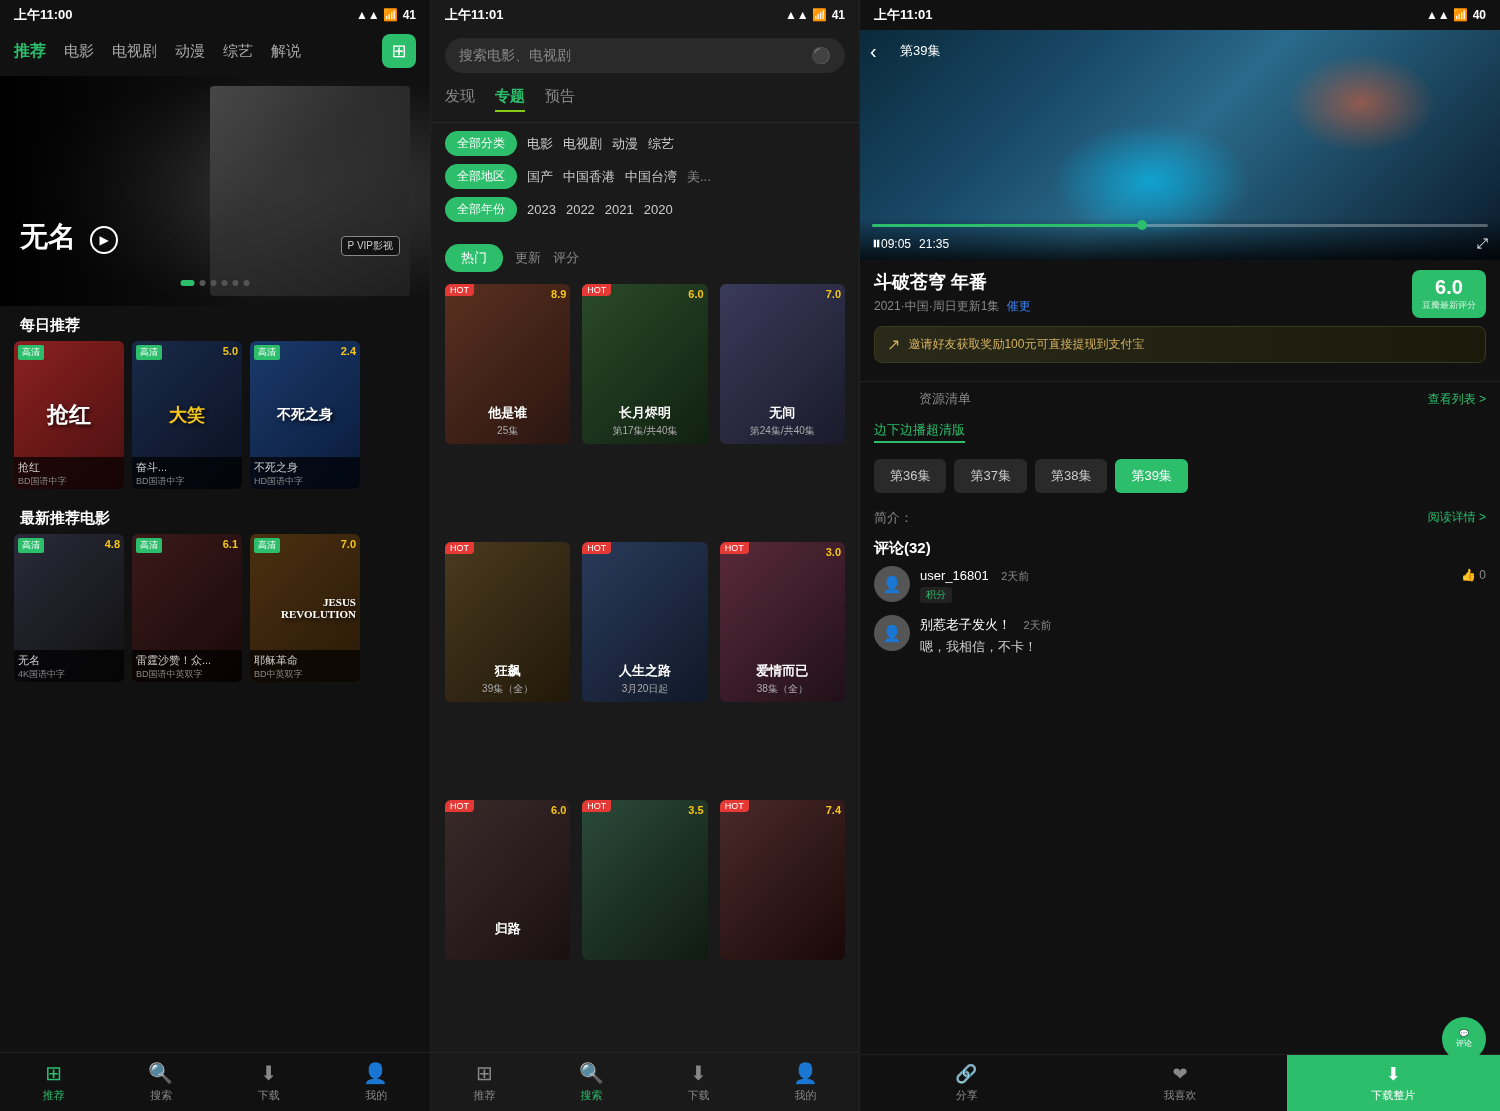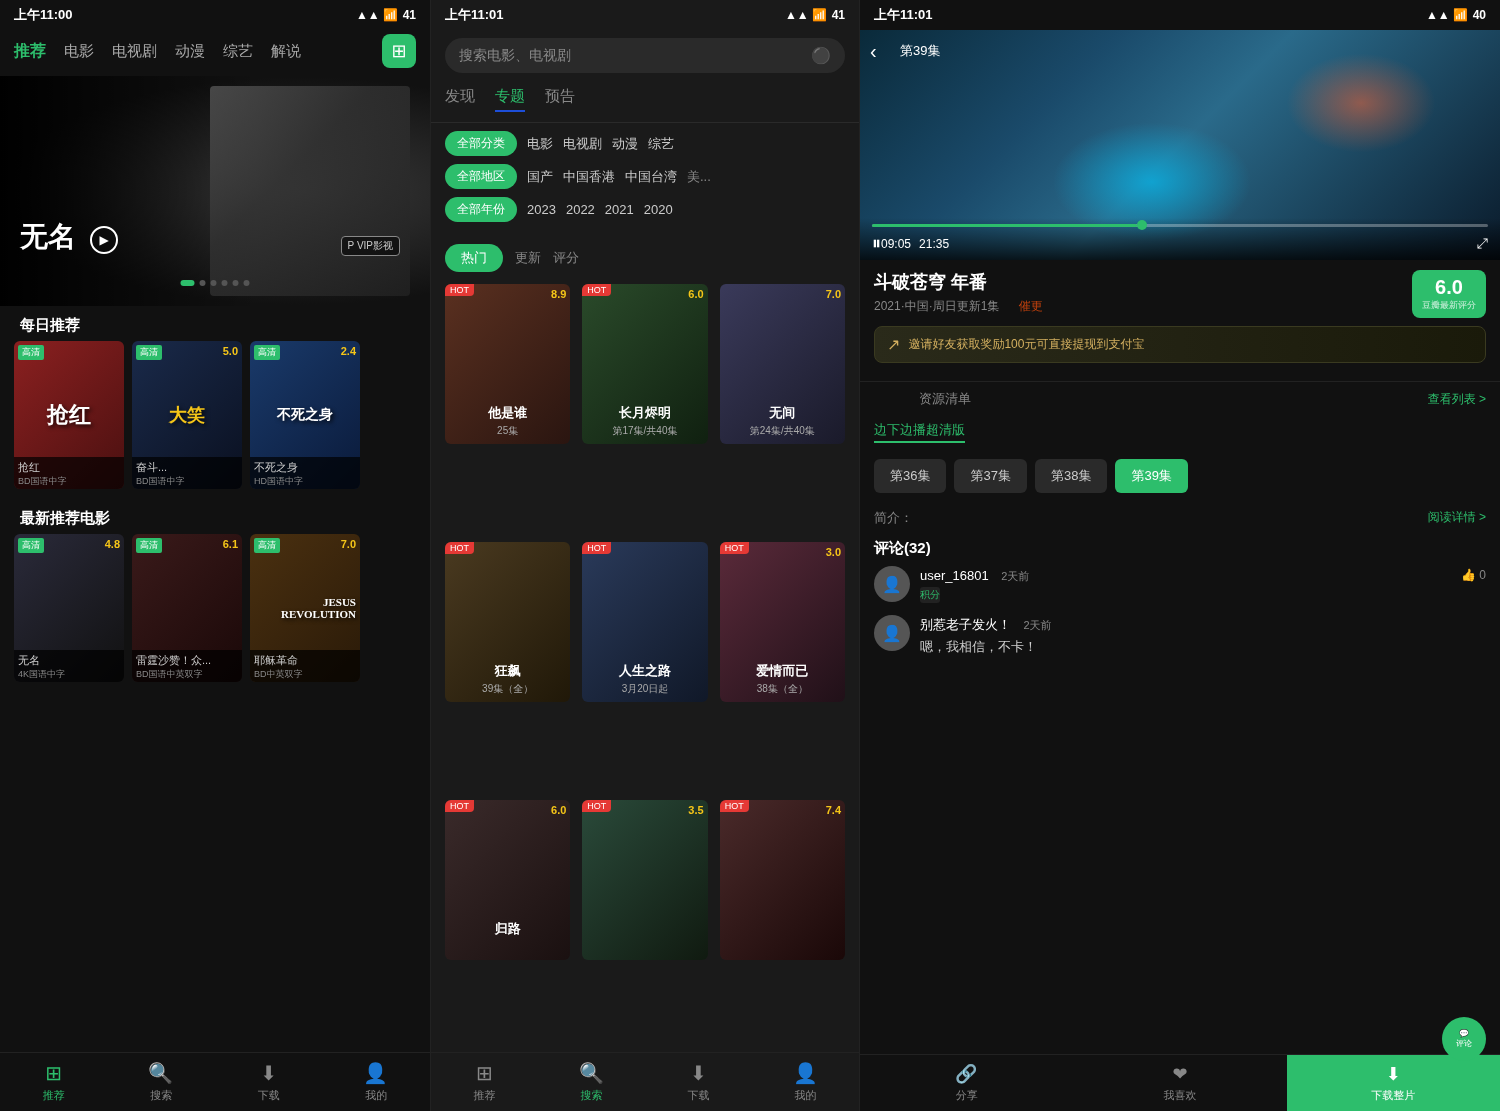--- a/index.html
+++ b/index.html
@@ -222,22 +222,22 @@
     .discover-tabs {
       display: flex; gap: 20px;
       padding: 6px 14px 10px;
       border-bottom: 1px solid #2a2a2a;
     }
     .discover-tab {
       color: #888; font-size: 15px; cursor: pointer;
       padding-bottom: 4px;
     }
     .discover-tab.active {
-      color: #2dbe6c; font-weight: 400;
-      border-bottom: 2px solid #1d4ed8;
+      color: #2dbe6c; font-weight: 700;
+      border-bottom: 2px solid #84cc16;
     }
 
     .filter-section {
       padding: 8px 14px;
     }
     .filter-row {
       display: flex; align-items: center; gap: 10px;
       margin-bottom: 8px;
     }
     .filter-tag-green {
@@ -405,21 +405,21 @@
       background: #2dbe6c;
       border-radius: 8px;
       padding: 6px 10px;
       text-align: center;
       min-width: 60px;
     }
     .score-num { color: #fff; font-size: 20px; font-weight: 700; }
     .score-label { color: rgba(255,255,255,0.8); font-size: 9px; }
 
     .show-meta { color: #888; font-size: 12px; margin-top: 4px; }
-    .show-meta-update { color: #c2410c; font-size: 12px; display: inline; margin-left: 16px; cursor: pointer; }
+    .show-meta-update { color: #3b82f6; font-size: 12px; display: inline; margin-left: 4px; cursor: pointer; }
 
     .invite-banner {
       margin: 8px 0;
       background: linear-gradient(to right, #2a2a1a, #1a1a0a);
       border: 1px solid #3a3a20;
       border-radius: 8px;
       padding: 8px 12px;
       display: flex; align-items: center; gap: 8px;
       color: #d4b060; font-size: 12px;
     }
@@ -483,21 +483,21 @@
     }
     .comment-body { flex: 1; }
     .comment-header { display: flex; justify-content: space-between; align-items: center; }
     .comment-user { color: #fff; font-size: 13px; }
     .comment-time { color: #888; font-size: 11px; }
     .comment-like { color: #888; font-size: 12px; display: flex; align-items: center; gap: 3px; }
     .comment-tag {
       display: inline-block;
       background: #222;
       color: #2dbe6c; font-size: 10px;
-      border-radius: 3px; padding: 1px 0;
+      border-radius: 3px; padding: 1px 6px;
       margin-top: 2px;
     }
     .comment-text { color: #ccc; font-size: 13px; margin-top: 4px; }
 
     .bottom-actions {
       display: flex; margin-top: auto;
       border-top: 1px solid #222;
       background: #111;
     }
     .action-btn {

